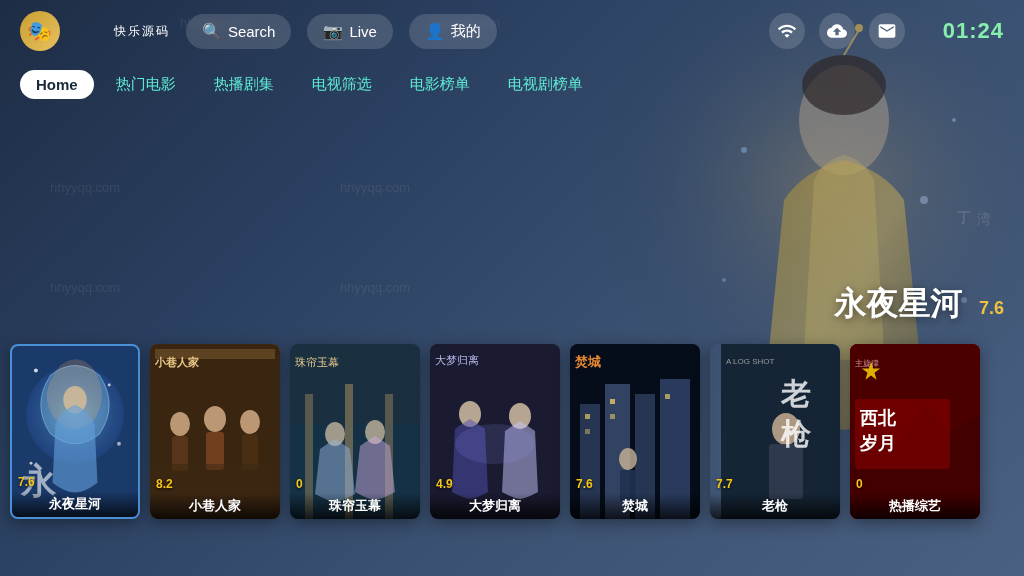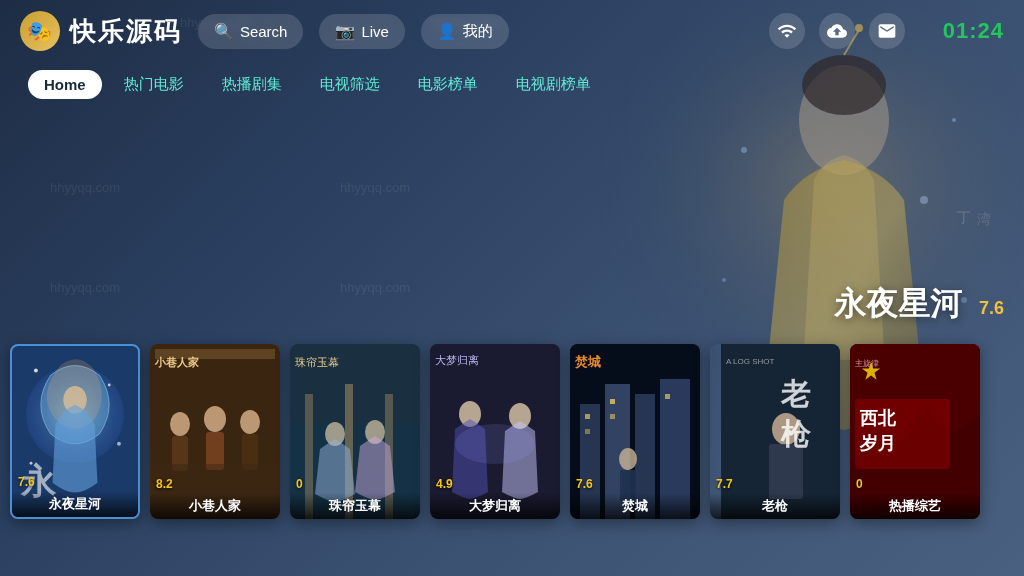--- a/index.html
+++ b/index.html
@@ -52,24 +52,25 @@
       height: 40px;
       border-radius: 50%;
       background: linear-gradient(135deg, #c8a030, #e8c060);
       display: flex;
       align-items: center;
       justify-content: center;
       font-size: 20px;
     }
 
     .logo-text {
-      font-size: 26px;
-      font-weight: bold;
+      font-size: 12px;
+      font-weight: normal;
       color: white;
       letter-spacing: 2px;
+      margin-left: 44px;
     }
 
     .nav-btn {
       display: flex;
       align-items: center;
       gap: 6px;
       background: rgba(255,255,255,0.15);
       border: none;
       border-radius: 20px;
       padding: 8px 16px;
@@ -101,35 +102,34 @@
       font-size: 18px;
       cursor: pointer;
       display: flex;
       align-items: center;
       justify-content: center;
     }
 
     .time-display {
       font-size: 22px;
       font-weight: bold;
-      color: #22c55e;
+      color: #86efac;
       letter-spacing: 1px;
       margin-left: 24px;
     }
 
     
     .cat-nav {
       position: relative;
       z-index: 10;
       display: flex;
       align-items: center;
       gap: 6px;
       padding: 6px 20px;
       height: 44px;
-      margin-left: 8px;
     }
 
     .cat-item {
       padding: 6px 16px;
       border-radius: 20px;
       font-size: 15px;
       cursor: pointer;
       color: #5eead4;
       background: transparent;
       border: none;

